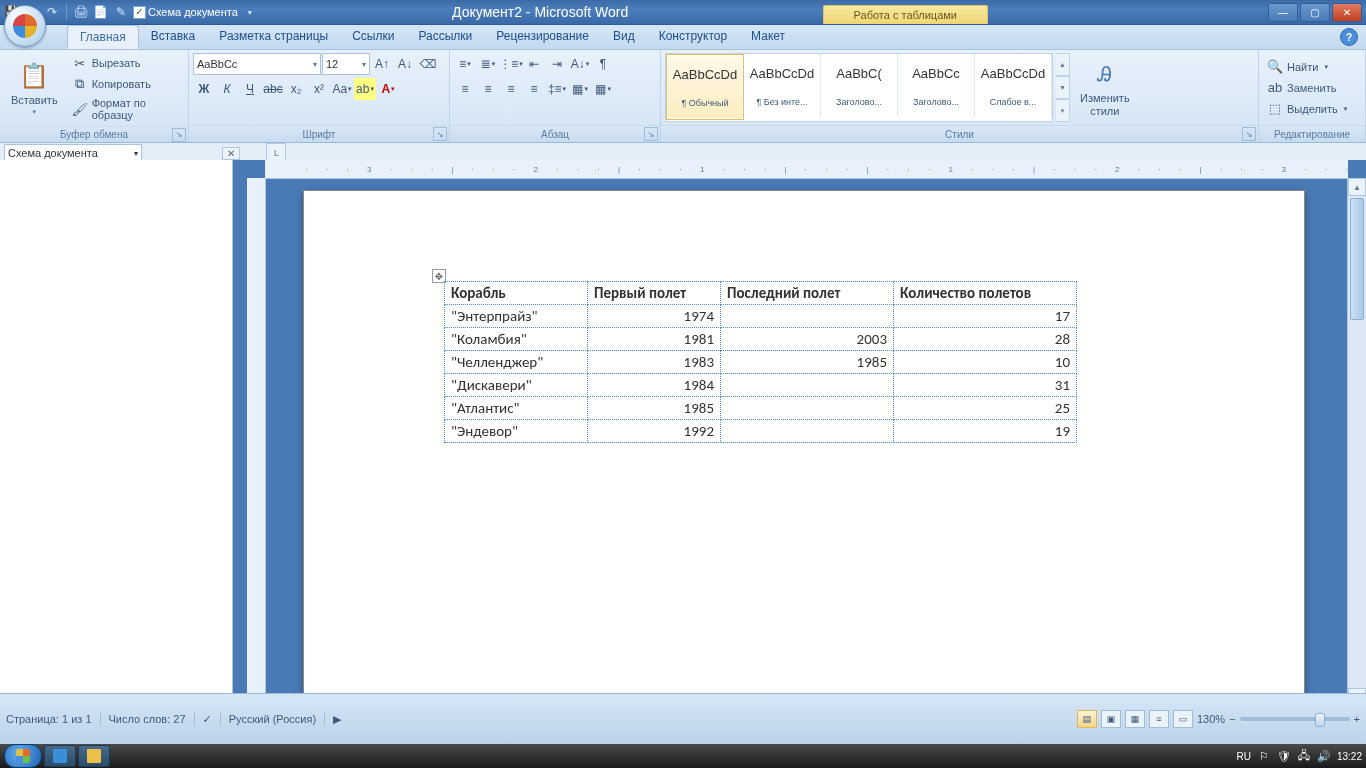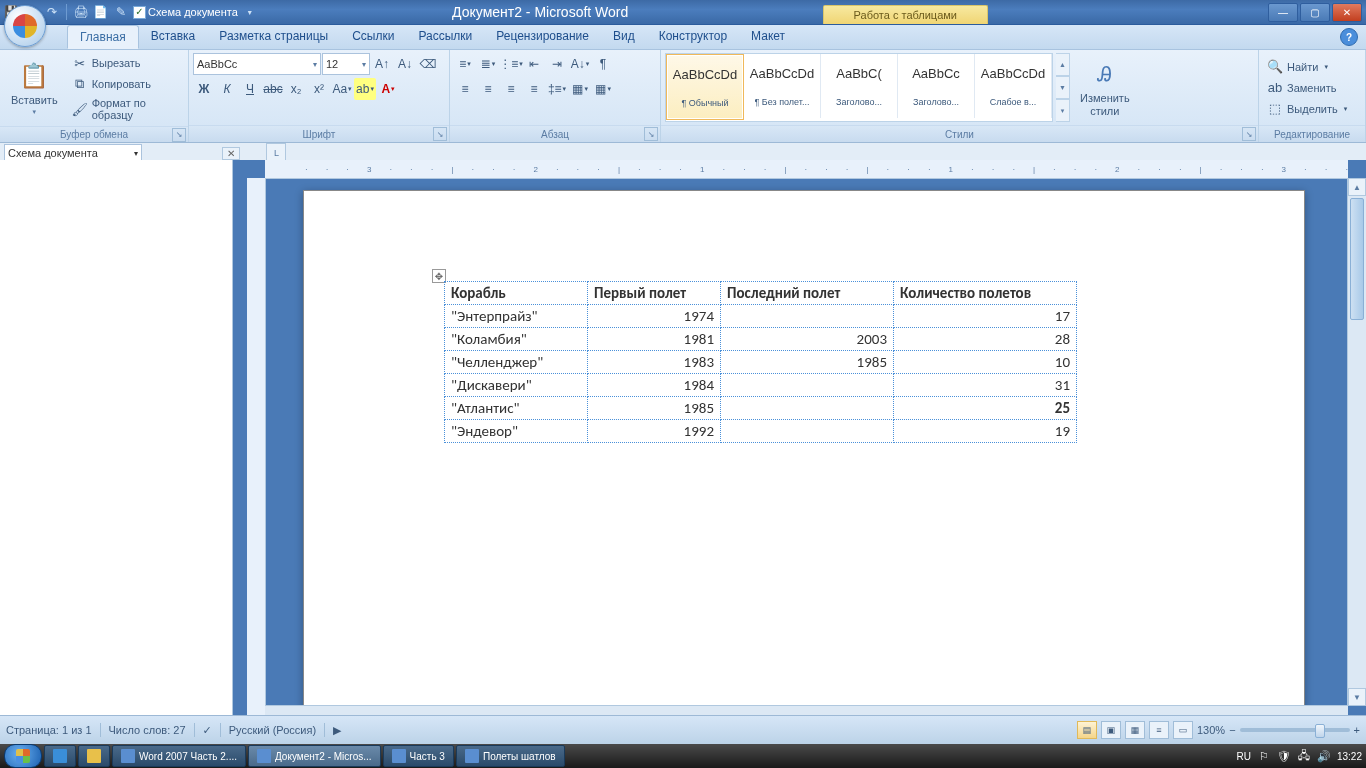--- a/index.html
+++ b/index.html
@@ -64,21 +64,21 @@
 .doc-table{position:absolute;top:90px;left:140px;border-collapse:collapse;font-family:Calibri,sans-serif;font-size:15px}
 .doc-table td,.doc-table th{border:1px dotted #4a90d9;padding:2px 6px;vertical-align:top}
 .doc-table th{font-weight:bold;text-align:left}
 .doc-table .num{text-align:right}
 .tbl-handle{position:absolute;top:78px;left:128px;width:12px;height:12px;border:1px solid #999;background:#fff;display:flex;align-items:center;justify-content:center;font-size:10px;color:#666}
 .vscroll{position:absolute;top:18px;right:0;width:18px;bottom:18px;background:#dce8f4;border-left:1px solid #b0c8df}
 .vscroll .thumb{position:absolute;top:20px;left:2px;right:2px;height:120px;background:linear-gradient(90deg,#cde0f2,#a8c9e8);border:1px solid #8ab0d6;border-radius:2px}
 .vscroll .arr{height:16px;display:flex;align-items:center;justify-content:center;font-size:8px;color:#5b7ca3;border:1px solid #b0c8df;background:#eaf2fa}
 .hscroll{position:absolute;bottom:0;left:32px;right:18px;height:18px;background:#dce8f4;border-top:1px solid #b0c8df}
 
-.statusbar{position:absolute;bottom:24px;left:0;right:0;height:20px;background:linear-gradient(#d6e6f7,#bcd3e8);border-top:1px solid #9db9d6;display:flex;align-items:center;font-size:11px;color:#3d5a7c;padding:4px 6px;gap:8px}
+.statusbar{position:absolute;bottom:24px;left:0;right:0;height:20px;background:linear-gradient(#d6e6f7,#bcd3e8);border-top:1px solid #9db9d6;display:flex;align-items:center;font-size:11px;color:#3d5a7c;padding:15px 6px;gap:8px}
 .statusbar .sep{width:1px;height:14px;background:#a0bdd8}
 .status-right{margin-left:auto;display:flex;align-items:center;gap:4px}
 .viewbtn{width:18px;height:16px;border:1px solid #a0bdd8;background:#eaf2fa;font-size:9px;display:flex;align-items:center;justify-content:center}
 .viewbtn.act{background:linear-gradient(#fef3d5,#f5d589);border-color:#e0b95a}
 .zoom-track{width:110px;height:4px;background:#a0bdd8;position:relative;border-radius:2px}
 .zoom-thumb{position:absolute;top:-4px;left:75px;width:8px;height:12px;background:linear-gradient(#f0f6fc,#c0d5eb);border:1px solid #8ab0d6;border-radius:2px}
 
 .taskbar{position:absolute;bottom:0;left:0;right:0;height:24px;background:linear-gradient(#4a4a4a,#1a1a1a);display:flex;align-items:center;padding:0 4px;gap:2px}
 .start{width:36px;height:22px;border-radius:11px;background:radial-gradient(circle at 40% 40%,#6ab0f0,#1a5fb0);border:1px solid #0a3a70;display:flex;align-items:center;justify-content:center}
 .start::after{content:"";width:14px;height:14px;background:conic-gradient(#e06a2a 0 90deg,#6ac04a 90deg 180deg,#4a90e0 180deg 270deg,#e0c04a 270deg 360deg);border-radius:2px}
@@ -232,21 +232,21 @@
 
   <div class="group" style="flex:1">
     <div class="group-body">
       <div class="styles-gal" id="styles-gal">
           <div class="style-item sel-st">
             <div class="style-prev">AaBbCcDd</div>
             <div class="style-name">¶ Обычный</div>
           </div>
           <div class="style-item">
             <div class="style-prev">AaBbCcDd</div>
-            <div class="style-name">¶ Без полет...</div>
+            <div class="style-name">¶ Без инте...</div>
           </div>
           <div class="style-item">
             <div class="style-prev">AaBbC(</div>
             <div class="style-name">Заголово...</div>
           </div>
           <div class="style-item">
             <div class="style-prev">AaBbCc</div>
             <div class="style-name">Заголово...</div>
           </div>
           <div class="style-item">
@@ -344,21 +344,21 @@
             <tr>
               <td style="width: 130px;">"Дискавери"</td>
               <td class="num" style="width: 120px; margin-top: 48px;">1984</td>
               <td class="num" style="width: 160px;"></td>
               <td class="num" style="width: 170px;">31</td>
             </tr>
             <tr>
               <td style="width: 130px;">"Атлантис"</td>
               <td class="num" style="width: 120px;">1985</td>
               <td class="num" style="width: 160px;"></td>
-              <td class="num" style="width: 170px; font-weight: bold;">25</td>
+              <td class="num" style="width: 170px;">25</td>
             </tr>
             <tr>
               <td style="width: 130px;">"Эндевор"</td>
               <td class="num" style="width: 120px;">1992</td>
               <td class="num" style="width: 160px;"></td>
               <td class="num" style="width: 170px;">19</td>
             </tr>
           </tbody>
         </table>
     </div>
@@ -397,26 +397,20 @@
 </div>
 
 <div class="taskbar">
   <div class="start"></div>
   <div class="tbtn">
       <span class="tic" style="background:#3a8ed8"></span>
     </div>
   <div class="tbtn">
       <span class="tic" style="background:#e8c04a"></span>
     </div>
-  <div id="tbtns" style="display:flex;gap:2px">
-      <div class="tbtn"><span class="tic"></span>Word 2007 Часть 2....</div>
-      <div class="tbtn act"><span class="tic"></span>Документ2 - Micros...</div>
-      <div class="tbtn"><span class="tic"></span>Часть 3</div>
-      <div class="tbtn"><span class="tic"></span>Полеты шатлов</div>
-    </div>
   <div class="tray">
     <span>RU</span>
     <span class="ti">⚐</span>
     <span class="ti">🛡</span>
     <span class="ti">🖧</span>
     <span class="ti">🔊</span>
     <span>13:22</span>
   </div>
 </div>
 

